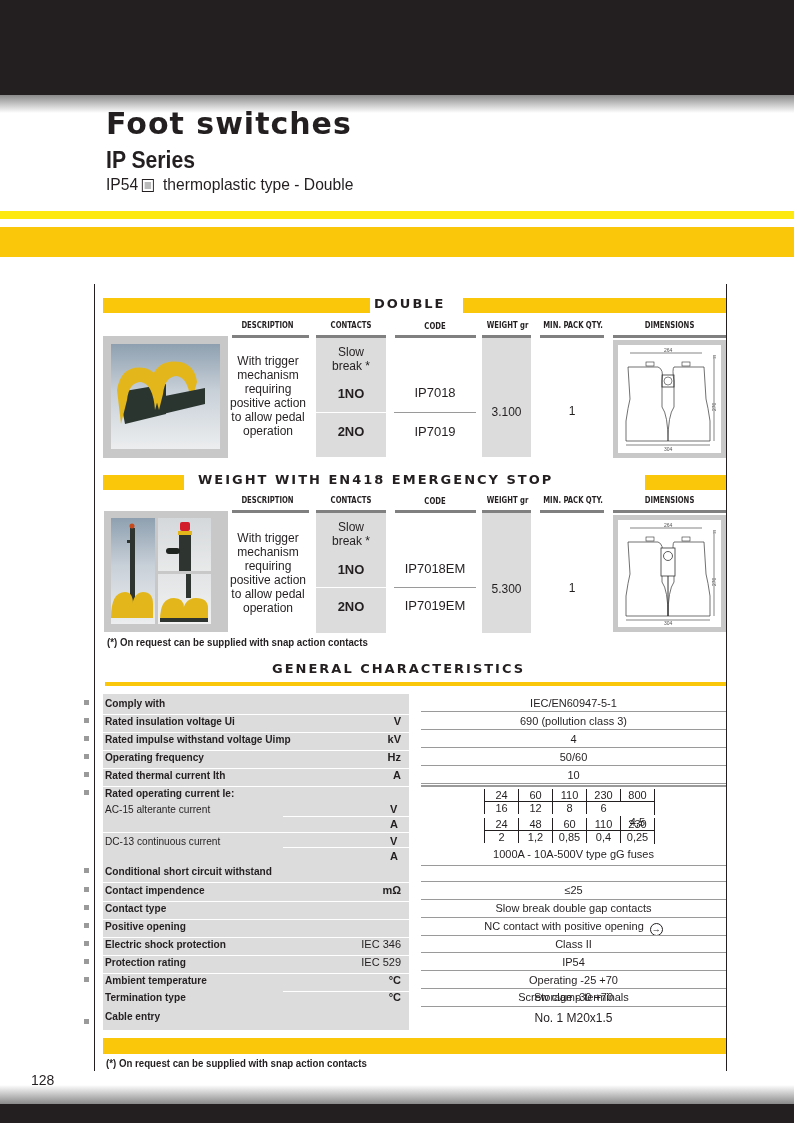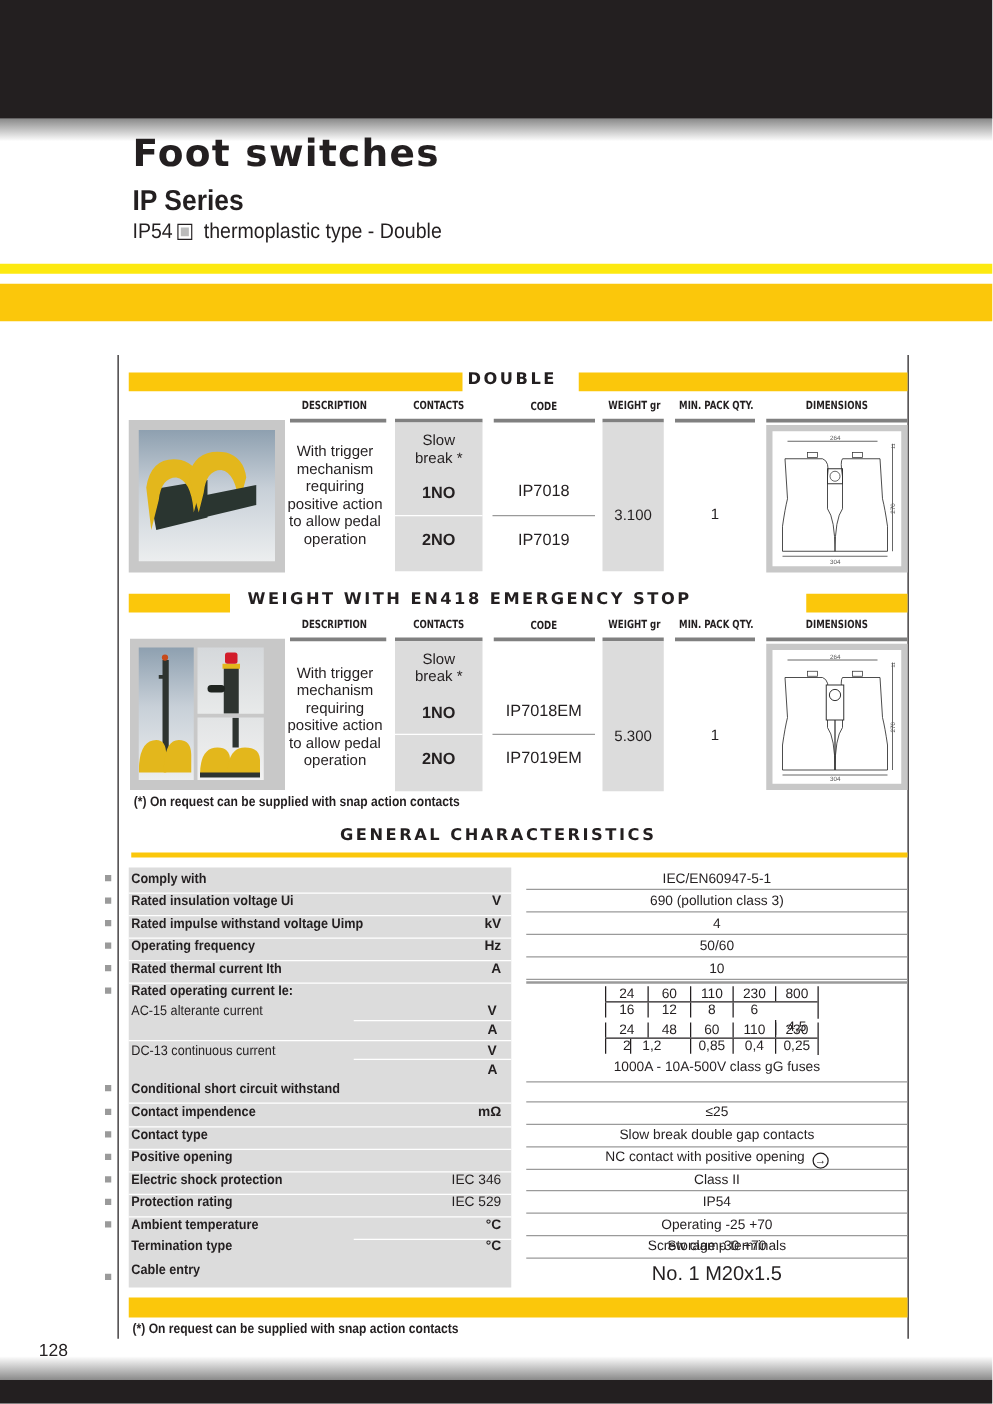--- a/index.html
+++ b/index.html
@@ -281,21 +281,21 @@
     <div class="bullet" style="top: 772px;"></div>
     <div class="gc-label" style="left: 105px; top: 769px;">Rated thermal current Ith</div>
     <div class="gc-unit" style="right: 393px; top: 769px;">A</div>
     <div class="hline-w" style="left: 103px; width: 306px; top: 786px;"></div>
     <div class="gc-val" style="top: 769px;">10</div>
     <div class="bullet" style="top: 790px;"></div>
     <div class="gc-label" style="left: 105px; top: 787px;">Rated operating current Ie:</div>
     <div class="bullet" style="top: 868px;"></div>
     <div class="gc-label" style="left: 105px; top: 865px;">Conditional short circuit withstand</div>
     <div class="hline-w" style="left: 103px; width: 306px; top: 882px;"></div>
-    <div class="gc-val" style="top: 848px;">1000A - 10A-500V class gG fuses</div>
+    <div class="gc-val" style="top: 848px;">1000A - 10A-500V type gG fuses</div>
     <div class="bullet" style="top: 887px;"></div>
     <div class="gc-label" style="left: 105px; top: 884px;">Contact impendence</div>
     <div class="gc-unit" style="right: 393px; top: 884px;">mΩ</div>
     <div class="hline-w" style="left: 103px; width: 306px; top: 901px;"></div>
     <div class="gc-val" style="top: 884px;">≤25</div>
     <div class="bullet" style="top: 905px;"></div>
     <div class="gc-label" style="left: 105px; top: 902px;">Contact type</div>
     <div class="hline-w" style="left: 103px; width: 306px; top: 919px;"></div>
     <div class="gc-val" style="top: 902px;">Slow break double gap contacts</div>
     <div class="bullet" style="top: 923px;"></div>
@@ -364,28 +364,28 @@
     <div class="hline" style="left: 484px; width: 170px; top: 801px; background: rgb(35, 31, 32);"></div>
     <div class="grid-end" style="left: 654px; top: 789px; height: 26px;"></div>
   </div>
 <div id="dc-grid">
     <div class="grid-cell" style="left: 484px; top: 818px; width: 34px;">24</div>
     <div class="grid-cell" style="left: 518px; top: 818px; width: 34px;">48</div>
     <div class="grid-cell" style="left: 552px; top: 818px; width: 34px;">60</div>
     <div class="grid-cell" style="left: 586px; top: 818px; width: 34px;">110</div>
     <div class="grid-cell" style="left: 620px; top: 818px; width: 34px;">230</div>
     <div class="grid-cell" style="left: 484px; top: 831px; width: 34px;">2</div>
-    <div class="grid-cell" style="left: 504px; top: 831px; width: 34px;">1,2</div>
+    <div class="grid-cell" style="left: 518px; top: 831px; width: 34px;">1,2</div>
     <div class="grid-cell" style="left: 552px; top: 831px; width: 34px;">0,85</div>
     <div class="grid-cell" style="left: 586px; top: 831px; width: 34px;">0,4</div>
     <div class="grid-cell" style="left: 620px; top: 831px; width: 34px;">0,25</div>
     <div class="hline" style="left: 484px; width: 170px; top: 830px; background: rgb(35, 31, 32);"></div>
     <div class="grid-end" style="left: 654px; top: 818px; height: 26px;"></div>
   </div>
 
-<div class="gc-val" style="top:1011px; font-size:16px;">No. 1 M20x1.5</div>
+<div class="gc-val" style="top:1011px; font-size:12px;">No. 1 M20x1.5</div>
 
 <div class="sec-bar" style="left:103px; top:1038px; width:623px; height:16px;"></div>
 <div class="note" style="left:106px; top:1057px;">(*) On request can be supplied with snap action contacts</div>
 
 <div class="page-num">128</div>
 <div class="bottom-fade"></div>
 <div class="bottom-bar"></div>
 
 </body></html>

